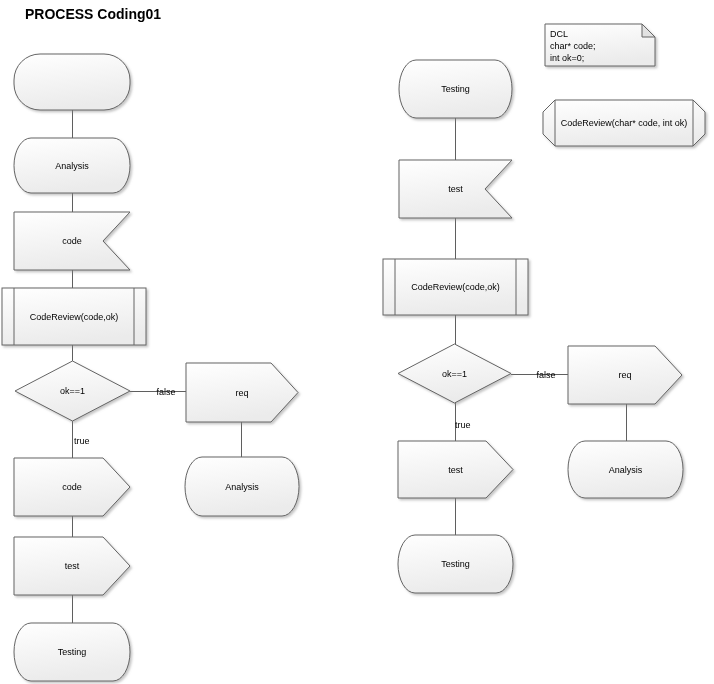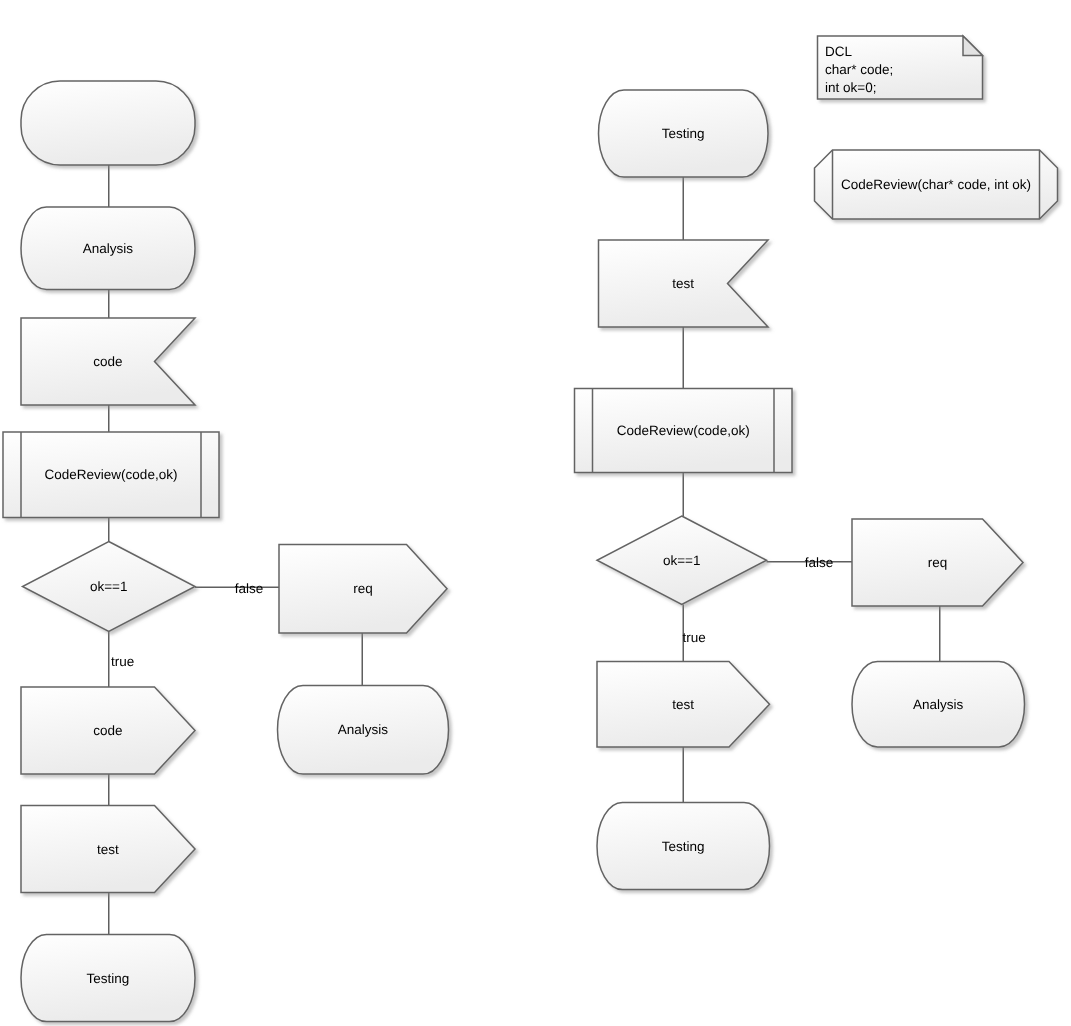--- a/index.html
+++ b/index.html
@@ -131,13 +131,14 @@
           <text x="624" y="126" text-anchor="middle" class="lbl">CodeReview(char* code, int ok)</text>
         </g>
       </g>
     <g id="labels-layer">
         <text x="74" y="444" text-anchor="start" class="lbl">true</text>
         <text x="166" y="395" text-anchor="middle" class="lbl">false</text>
         <text x="455" y="428" text-anchor="start" class="lbl">true</text>
         <text x="546" y="378" text-anchor="middle" class="lbl">false</text>
       </g>
   </svg>
+  <div class="title">PROCESS Coding01</div>
 </div>
 
 </body></html>

